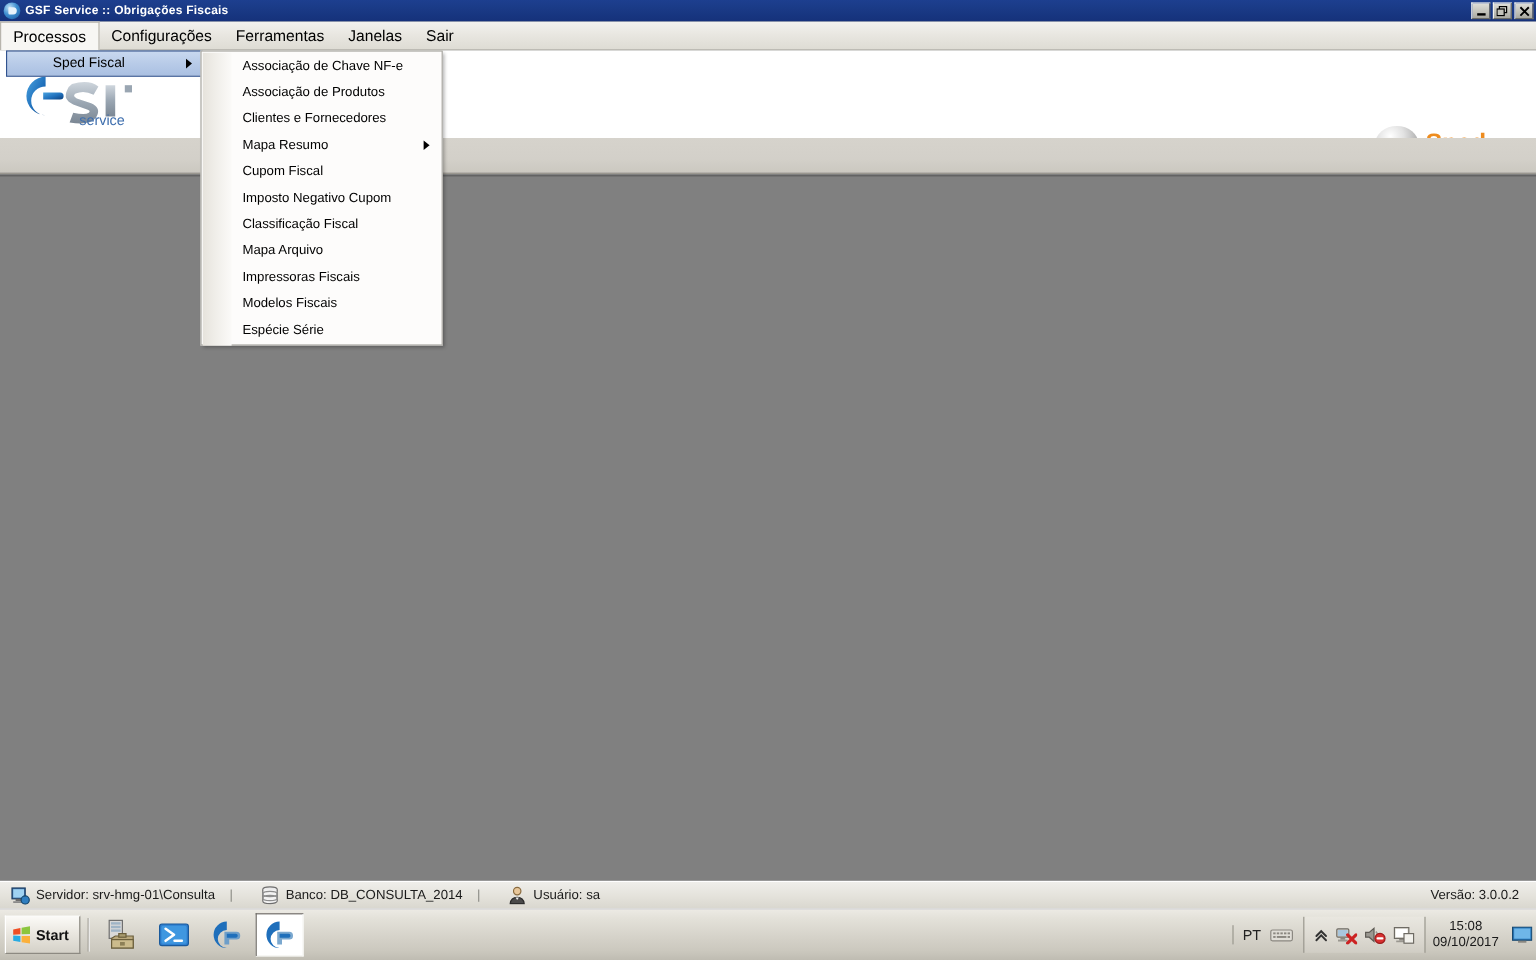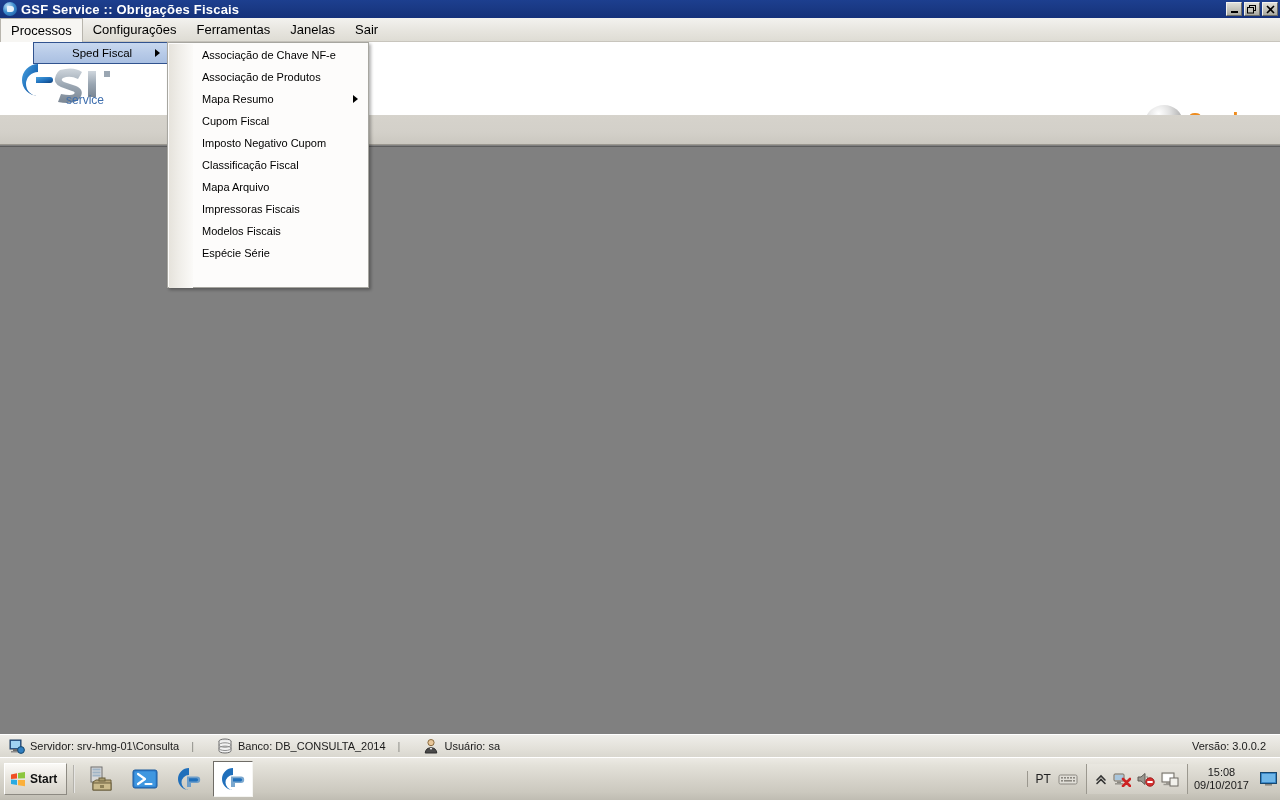--- a/index.html
+++ b/index.html
@@ -22,21 +22,21 @@
     width: 14px; height: 14px; margin-left: 3px; margin-right: 4px;
     border-radius: 50%;
     background: radial-gradient(circle at 35% 30%, #bfe0f5 0%, #3f8fd0 45%, #17559c 100%);
     position: relative; flex: 0 0 auto;
   }
   .tb-icon::after {
     content: ""; position: absolute; left: 4px; top: 4px; width: 7px; height: 6px;
     background: #e8f2fa; border-radius: 1px 3px 3px 1px;
   }
   .tb-title {
-    color: #ffffff; font-weight: bold; font-size: 13px;
+    color: #ffffff; font-weight: bold; font-size: 10px;
     letter-spacing: .2px; white-space: nowrap;
   }
   .tb-buttons {
     position: absolute; right: 2px; top: 2px; display: flex; gap: 2px;
   }
   .tb-btn {
     width: 16px; height: 14px;
     background: linear-gradient(to bottom,#dfdfd8 0%, #c3c3bb 55%, #a9a9a1 100%);
     border: 1px solid #6c6c66; border-top-color: #f2f2ee; border-left-color: #f2f2ee;
     display: flex; align-items: center; justify-content: center;
@@ -174,21 +174,20 @@
   .dropdown {
     position: absolute; left: 5px; top: 42px; width: 164px; height: 22px;
     z-index: 40;
   }
   .dd-item {
     position: relative; height: 22px; display: flex; align-items: center;
     font-size: 11.5px; color: #000;
     background: linear-gradient(to bottom,#c8d8ef 0%, #b8cbe8 50%, #aac0e2 100%);
     border: 1px solid #31538f;
     padding-left: 38px;
-    margin-left: 28px;
   }
   .dd-arrow {
     position: absolute; right: 8px; top: 50%; transform: translateY(-50%);
     width: 0; height: 0; border-left: 5px solid #000;
     border-top: 4px solid transparent; border-bottom: 4px solid transparent;
   }
 
   
   .submenu {
     position: absolute; left: 167px; top: 42px; width: 202px; height: 246px;
@@ -302,20 +301,23 @@
     <div class="sm-gutter"></div>
     <div class="sm-list">
 
       <div class="sm-item">
         <span>Associação de Chave NF-e</span>
       </div>
       <div class="sm-item">
         <span>Associação de Produtos</span>
       </div>
       <div class="sm-item">
+        <span>Clientes e Fornecedores</span>
+      </div>
+      <div class="sm-item">
         <span>Mapa Resumo</span>
         <span class="sm-sub-arrow"></span>
       </div>
       <div class="sm-item">
         <span>Cupom Fiscal</span>
       </div>
       <div class="sm-item">
         <span>Imposto Negativo Cupom</span>
       </div>
       <div class="sm-item">

